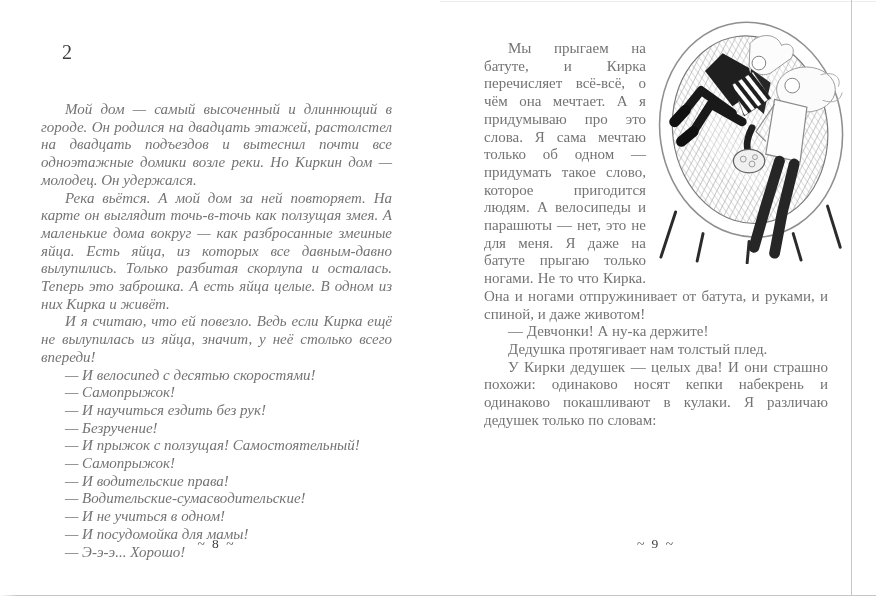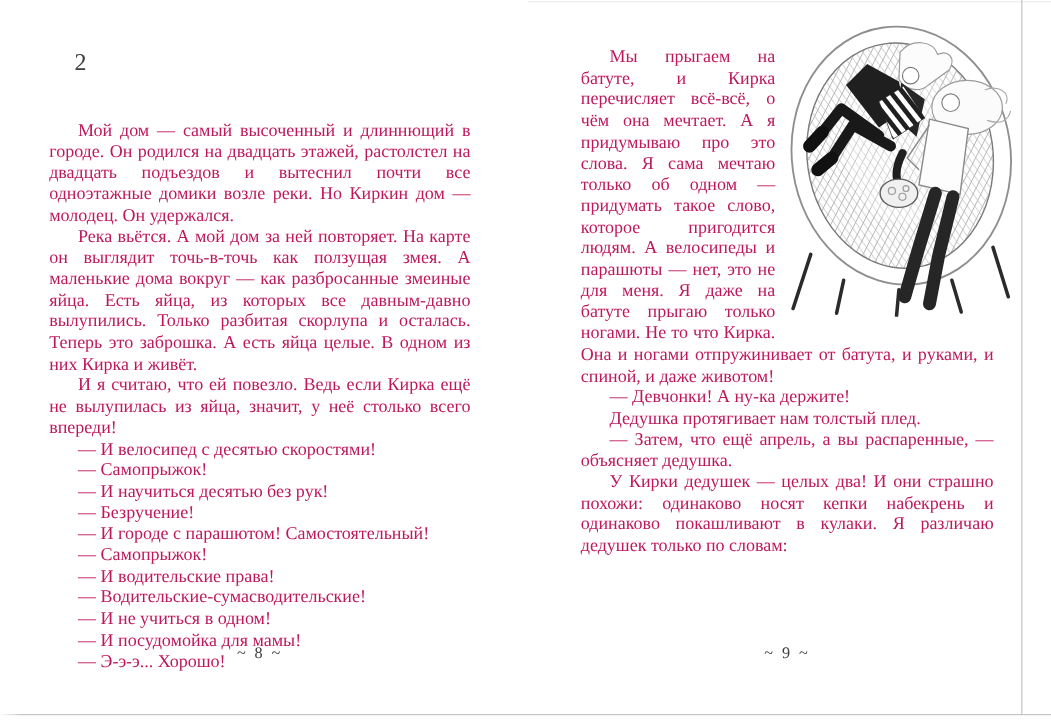--- a/index.html
+++ b/index.html
@@ -40,30 +40,30 @@
     height: 596px;
   }
   .page-left  { left: 41px;  width: 351px; }
   .page-right { left: 484px; width: 344px; }
 
   .chapter-number {
     margin: 41px 0 0 21px;
     font-size: 20px;
     color: #3d3d3d;
   }
-  .page-left .text-block { margin-top: 37px; }
+  .page-left .text-block { margin-top: 37px; font-style: italic; }
   .page-right .text-block { margin-top: 40px; }
 
   .text-block p {
     margin: 0;
     text-indent: 24px;
     font-size: 15px;
     line-height: 17.7px;
     text-align: justify;
-    color: #be185d;
+    color: #737373;
   }
 
   .page-number {
     position: absolute;
     left: 0; top: 536px;
     width: 100%;
     text-align: center;
     font-size: 13.5px;
     letter-spacing: 2px;
     color: #3d3d3d;
@@ -83,23 +83,23 @@
 <div class="spread">
 
   <div class="page page-left">
     <div class="chapter-number">2</div>
     <div class="text-block">
       <p>Мой дом — самый высоченный и длиннющий в городе. Он родился на двадцать этажей, растолстел на двадцать подъездов и вытеснил почти все одноэтажные домики возле реки. Но Киркин дом — молодец. Он удержался.</p>
       <p>Река вьётся. А мой дом за ней повторяет. На карте он выглядит точь-в-точь как ползущая змея. А маленькие дома вокруг — как разбросанные змеиные яйца. Есть яйца, из которых все давным-давно вылупились. Только разбитая скорлупа и осталась. Теперь это заброшка. А есть яйца целые. В одном из них Кирка и живёт.</p>
       <p>И я считаю, что ей повезло. Ведь если Кирка ещё не вылупилась из яйца, значит, у неё столько всего впереди!</p>
       <p>— И велосипед с десятью скоростями!</p>
       <p>— Самопрыжок!</p>
-      <p>— И научиться десятью без рук!</p>
+      <p>— И научиться ездить без рук!</p>
       <p>— Безручение!</p>
-      <p>— И городе с парашютом! Самостоятельный!</p>
+      <p>— И прыжок с ползущая! Самостоятельный!</p>
       <p>— Самопрыжок!</p>
       <p>— И водительские права!</p>
       <p>— Водительские-сумасводительские!</p>
       <p>— И не учиться в одном!</p>
       <p>— И посудомойка для мамы!</p>
       <p>— Э-э-э... Хорошо!</p>
     </div>
     <div class="page-number">~ 8 ~</div>
   </div>
 
@@ -162,21 +162,20 @@
             <circle cx="89" cy="148" r="3" fill="none" stroke="#9a9a9a" stroke-width="1"></circle>
             <circle cx="98" cy="153" r="3" fill="none" stroke="#9a9a9a" stroke-width="1"></circle>
             <circle cx="101" cy="146" r="2.5" fill="none" stroke="#9a9a9a" stroke-width="1"></circle>
           </g>
         </svg>
       </div>
 
       <p>Мы прыгаем на батуте, и Кирка перечисляет всё-всё, о чём она мечтает. А я придумываю про это слова. Я сама мечтаю только об одном — придумать такое слово, которое пригодится людям. А велосипеды и парашюты — нет, это не для меня. Я даже на батуте прыгаю только ногами. Не то что Кирка. Она и ногами отпружинивает от батута, и руками, и спиной, и даже животом!</p>
       <p>— Девчонки! А ну-ка держите!</p>
       <p>Дедушка протягивает нам толстый плед.</p>
-      <p>— Затем, что ещё апрель, а вы распаренные, — объясняет дедушка.</p>
       <p>У Кирки дедушек — целых два! И они страшно похожи: одинаково носят кепки набекрень и одинаково покашливают в кулаки. Я различаю дедушек только по словам:</p>
     </div>
     <div class="page-number">~ 9 ~</div>
   </div>
 
   <div class="edge-top"></div>
   <div class="edge-right"></div>
   <div class="edge-bottom"></div>
 </div>
 

